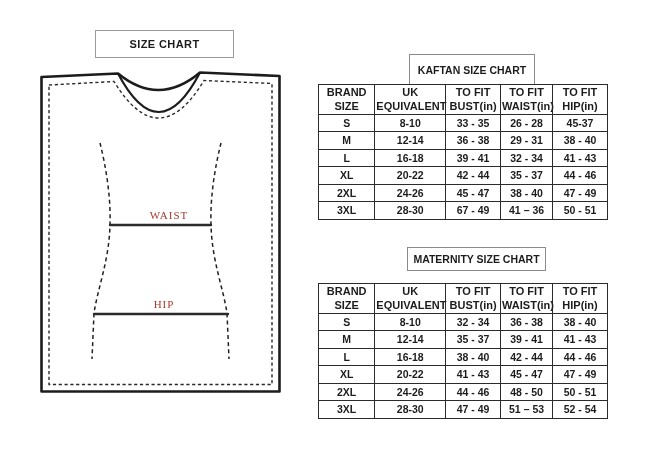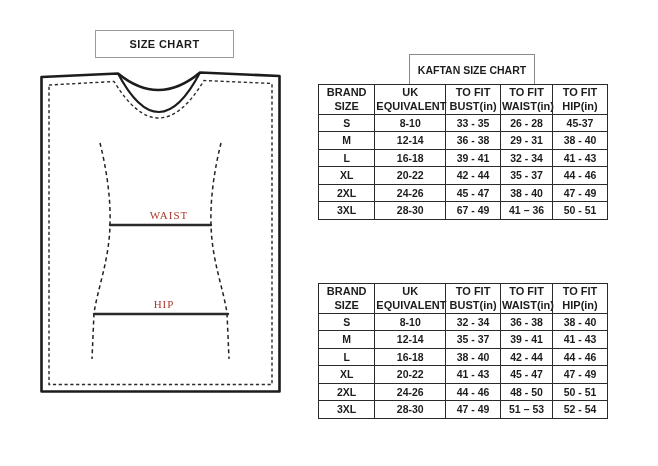--- a/index.html
+++ b/index.html
@@ -129,20 +129,23 @@
         <tr>
           <td>3XL</td>
           <td>28-30</td>
           <td>67 - 49</td>
           <td>41 – 36</td>
           <td>50 - 51</td>
         </tr>
       </tbody>
     </table>
 
+  <div class="box maternity-title-box">
+    <span>MATERNITY SIZE CHART</span>
+  </div>
   <table class="sizes maternity-table">
       <thead>
         <tr>
           <th>BRAND
 SIZE</th>
           <th>UK
 EQUIVALENT</th>
           <th>TO FIT
 BUST(in)</th>
           <th>TO FIT

